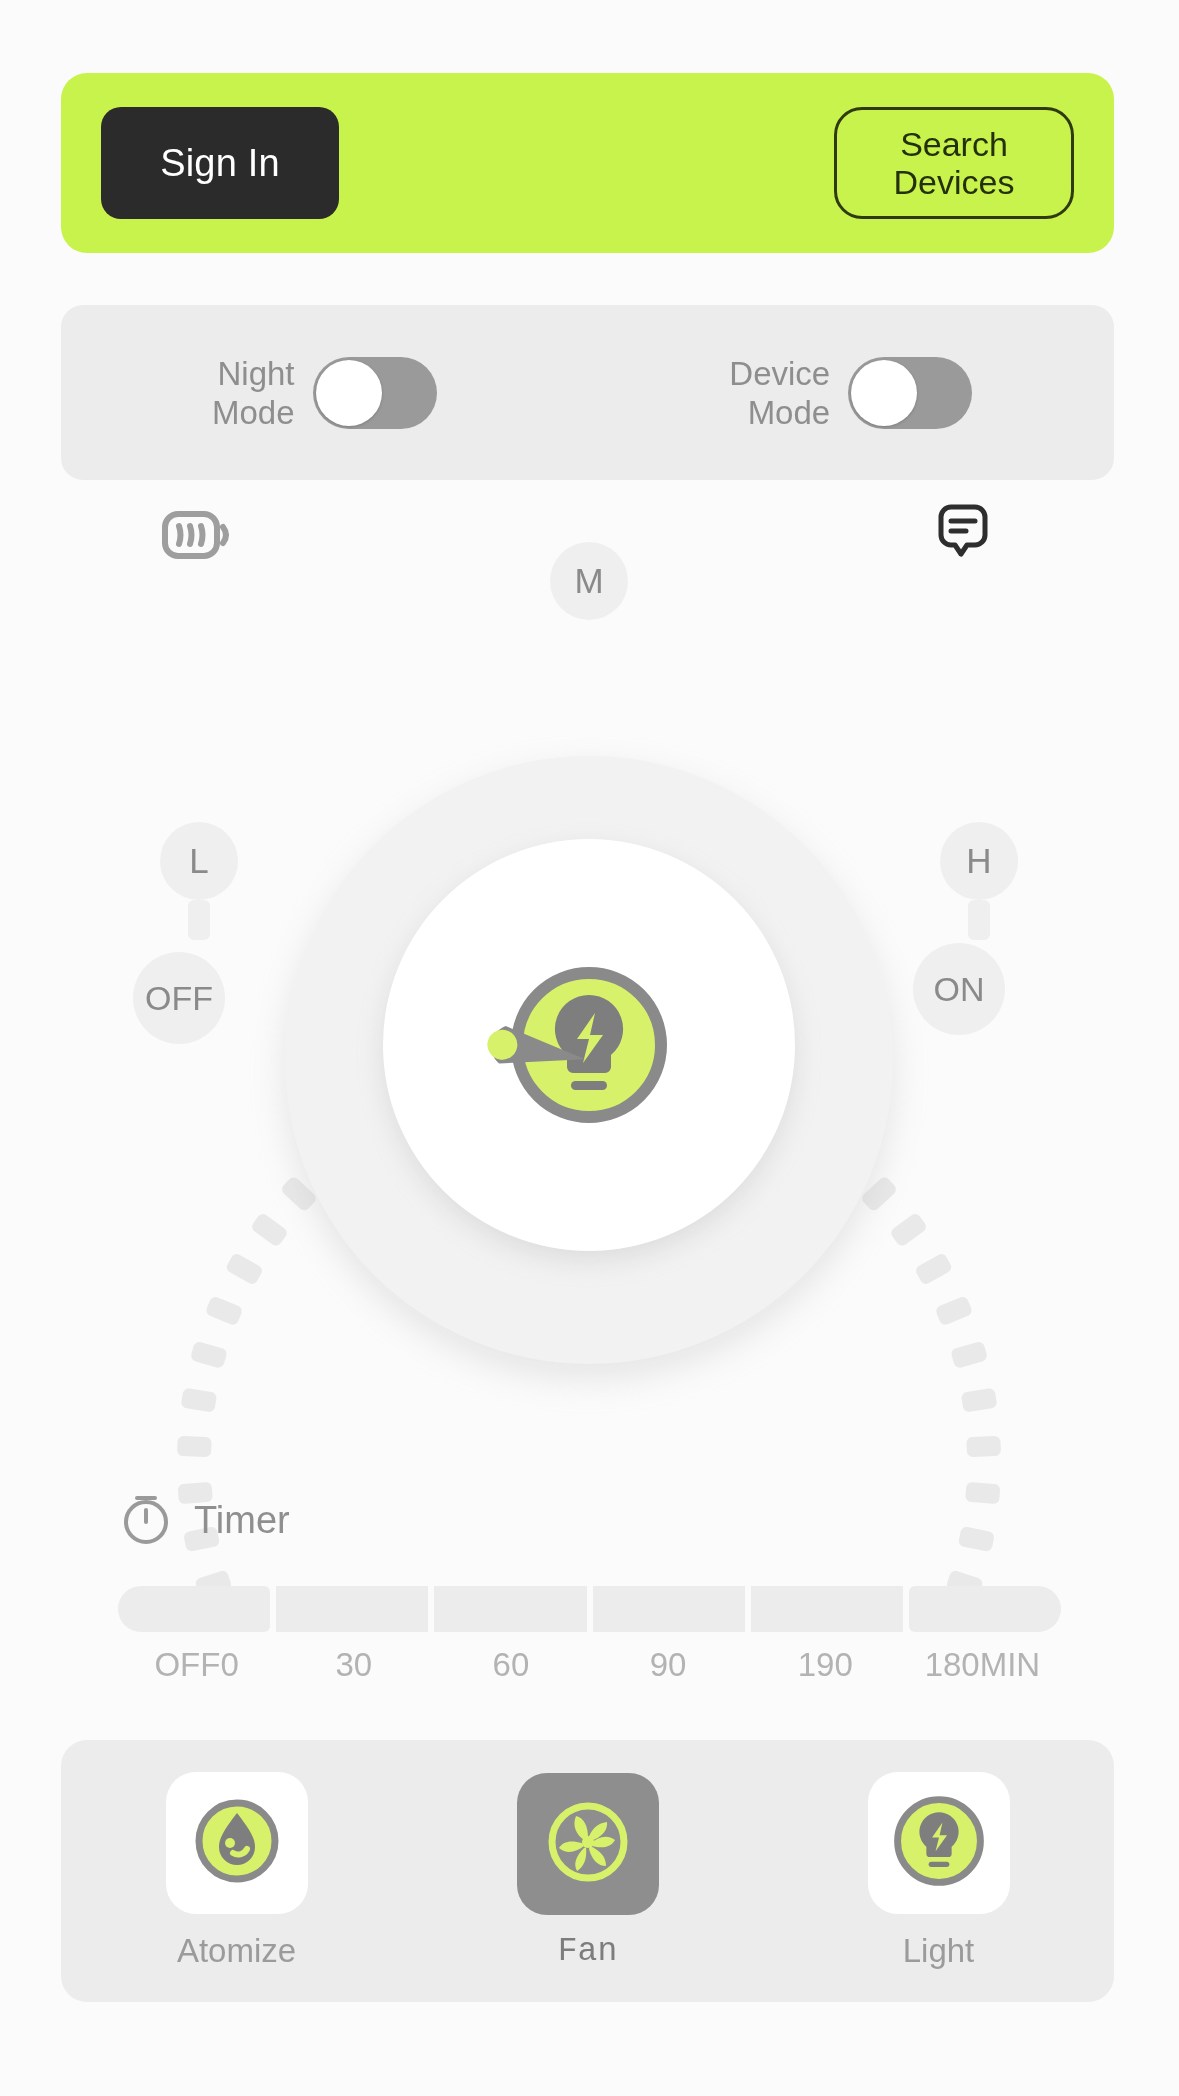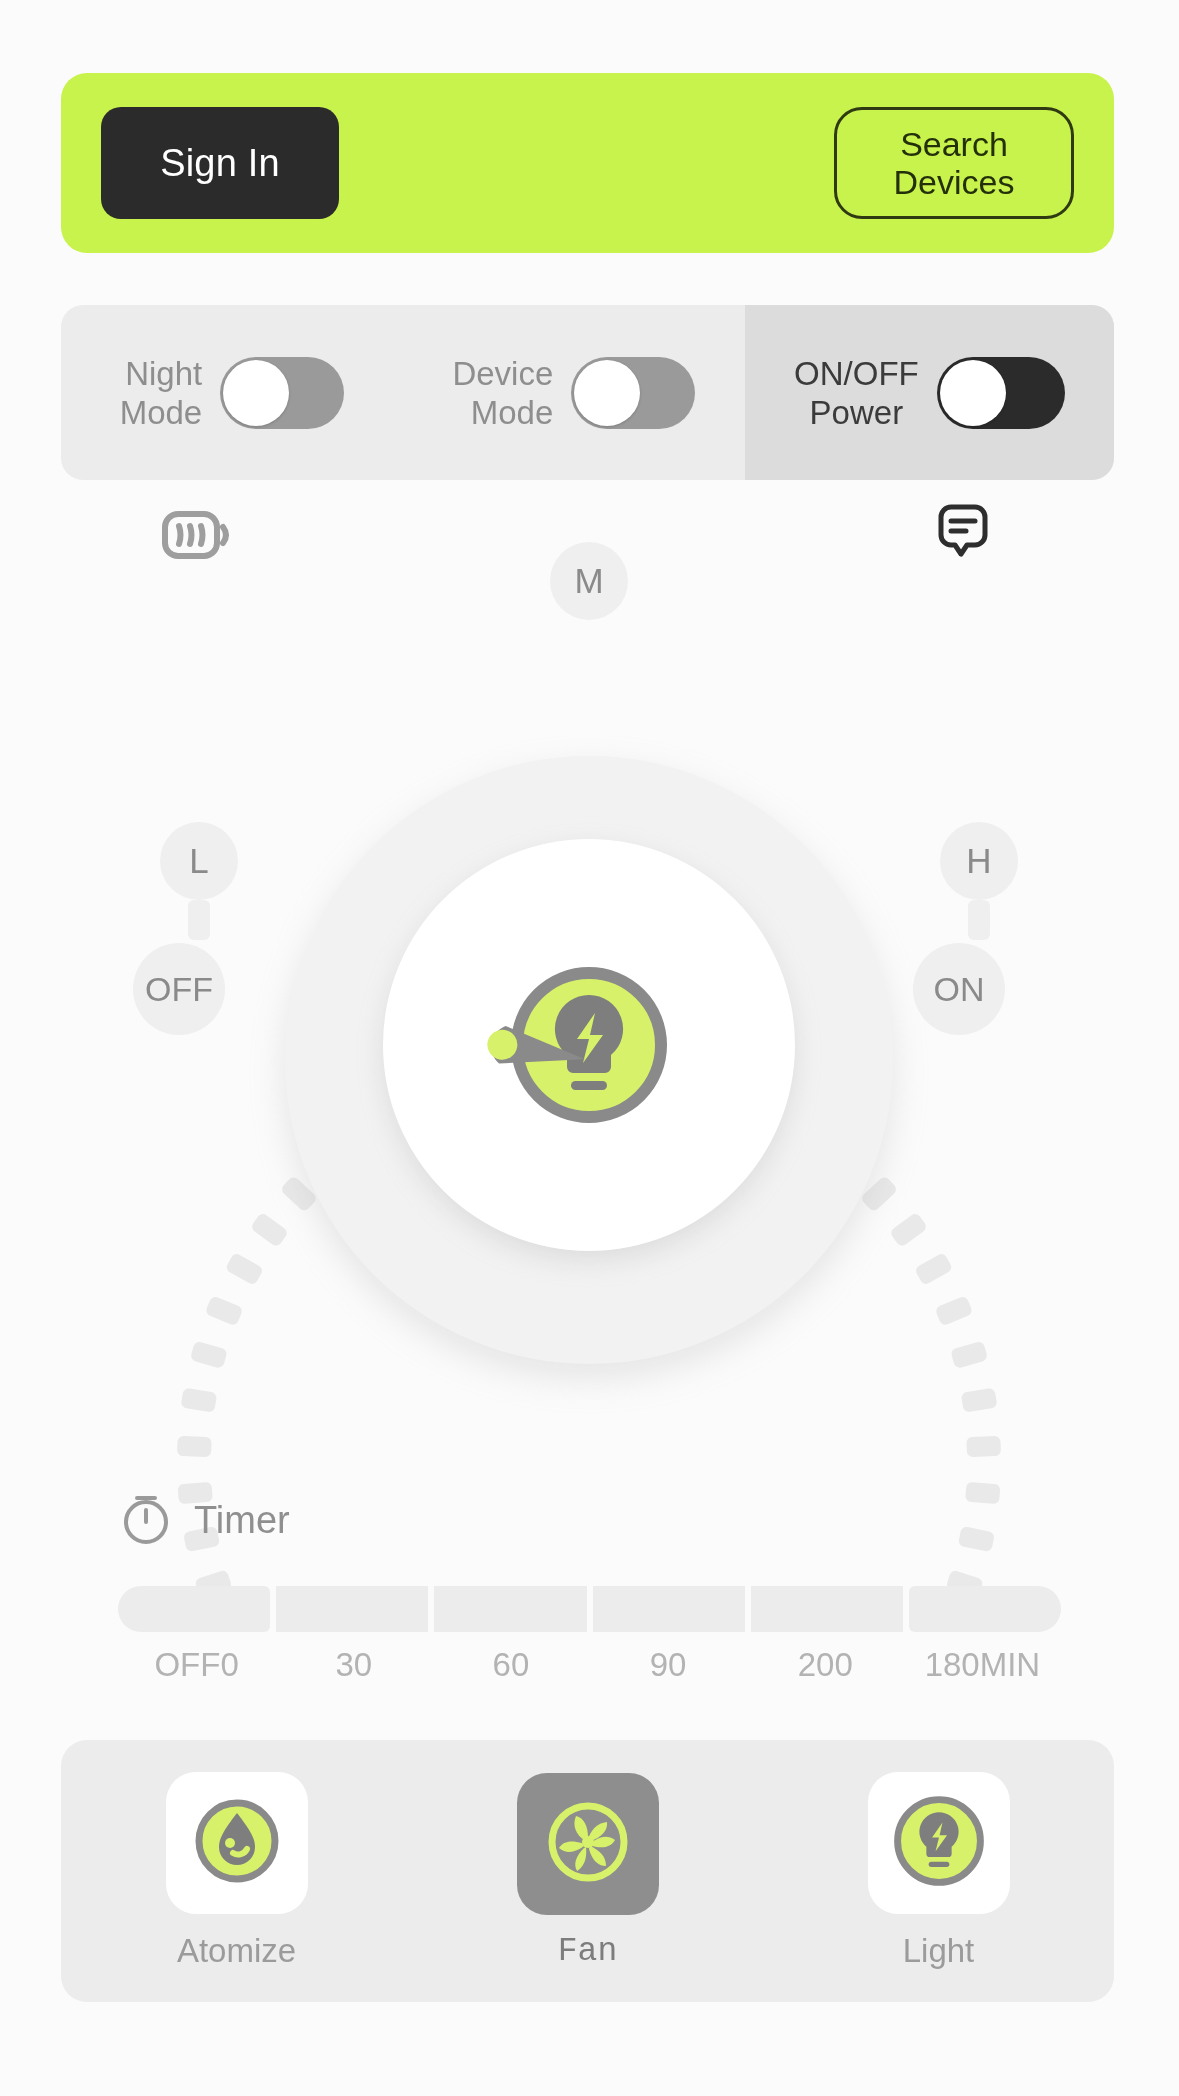--- a/index.html
+++ b/index.html
@@ -264,29 +264,20 @@
     <div class="toggle-cell">
       <div class="tg-label">
         <div>Device</div>
         <div>Mode</div>
       </div>
       <div class="switch">
           <div class="knob"></div>
         </div>
     </div>
 
-    <div class="toggle-cell power">
-      <div class="tg-label">
-        <div>ON/OFF</div>
-        <div>Power</div>
-      </div>
-      <div class="switch dark">
-          <div class="knob"></div>
-        </div>
-    </div>
   </div>
 
   <div class="icon-row">
     <span class="battery-icon">
       <svg width="72" height="58" viewBox="0 0 72 58">
         <rect x="4" y="8" width="52" height="42" rx="13" fill="none" stroke="#9e9e9e" stroke-width="6"></rect>
         <path d="M18 20 q3 9 0 18" fill="none" stroke="#9e9e9e" stroke-width="6" stroke-linecap="round"></path>
         <path d="M29 20 q3 9 0 18" fill="none" stroke="#9e9e9e" stroke-width="6" stroke-linecap="round"></path>
         <path d="M40 20 q3 9 0 18" fill="none" stroke="#9e9e9e" stroke-width="6" stroke-linecap="round"></path>
         <path d="M62 21 q6 8 0 16" fill="none" stroke="#9e9e9e" stroke-width="6" stroke-linecap="round"></path>
@@ -351,21 +342,21 @@
       </svg>
     </div>
 
     <div class="badge" style="left:160px; top:232px;">L</div>
     <div class="badge" style="left:550px; top:-48px;">M</div>
     <div class="badge" style="left:940px; top:232px;">H</div>
 
     <div class="connector" style="left:188px; top:310px;"></div>
     <div class="connector" style="left:968px; top:310px;"></div>
 
-    <div class="badge wide" style="left:133px; top:353px;">OFF</div>
+    <div class="badge wide" style="left:133px; top:362px;">OFF</div>
     <div class="badge wide" style="left:913px; top:353px;">ON</div>
 
     <div class="needle" style="transform: rotate(190deg);">
       <svg width="120" height="52" viewBox="0 0 120 52">
         <path d="M4 26 L88 7 a22 22 0 0 1 0 38 Z" fill="#8a8a8a"></path>
         <circle cx="88" cy="26" r="15" fill="#d7f26a"></circle>
       </svg>
     </div>
   </div>
 
@@ -387,21 +378,21 @@
         <div class="seg"></div>
         <div class="seg"></div>
         <div class="seg"></div>
         <div class="seg last"></div>
       </div>
     <div class="timer-labels" id="timer-labels">
         <span>OFF0</span>
         <span>30</span>
         <span>60</span>
         <span>90</span>
-        <span>200</span>
+        <span>190</span>
         <span>180MIN</span>
       </div>
   </div>
 
   <div class="tabbar">
 
     <div class="tab">
       <div class="tab-tile">
         <span>
           <svg width="92" height="92" viewBox="0 0 92 92">

